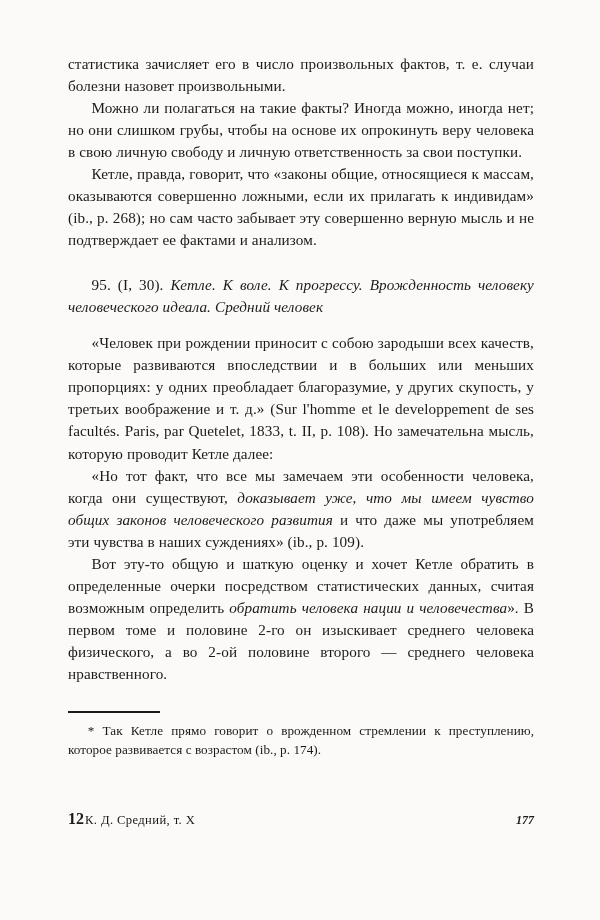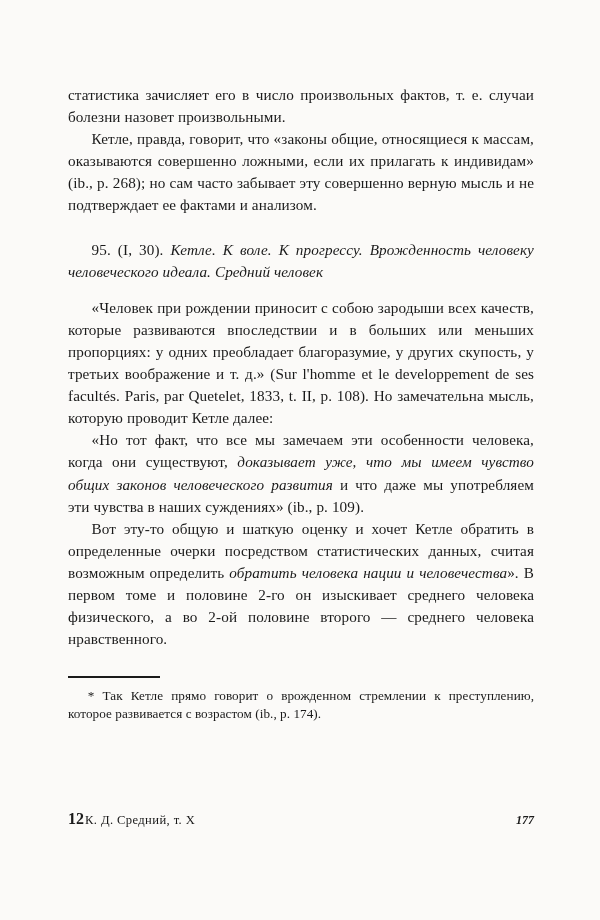--- a/index.html
+++ b/index.html
@@ -13,21 +13,21 @@
     font-family: "Liberation Serif", "DejaVu Serif", serif;
     color: #1a1a1a;
     overflow: hidden;
   }
   .page {
     position: relative;
     width: 600px;
     height: 920px;
     background: #fbfaf8;
     box-sizing: border-box;
-    padding: 84px 66px 40px 68px;
+    padding: 53px 66px 40px 68px;
   }
   .textblock {
     font-size: 15.2px;
     line-height: 1.45;
     text-align: justify;
     text-justify: inter-word;
     letter-spacing: 0.1px;
   }
   p {
     margin: 0;
@@ -101,20 +101,21 @@
 </style>
 </head>
 <body>
 
 <div class="page">
 
   <div class="textblock">
 
     <p class="noindent">статистика зачисляет его в число произвольных фактов, т. е. случаи болезни назовет произвольными.</p>
 
+    <p>Можно ли полагаться на такие факты? Иногда можно, иногда нет; но они слишком грубы, чтобы на основе их опрокинуть веру человека в свою личную свободу и личную ответственность за свои поступки.</p>
 
     <p>Кетле, правда, говорит, что «законы общие, относящиеся к массам, оказываются совершенно ложными, если их прилагать к индивидам» (ib., p. 268); но сам часто забывает эту совершенно верную мысль и не подтверждает ее фактами и анализом.</p>
 
     <div class="section-head">
       <span class="num">95.</span>
       <span class="num">(I, 30).</span>
       <span class="ital">Кетле. К воле. К прогрессу. Врожденность человеку человеческого идеала. Средний человек</span>
     </div>
 
 

